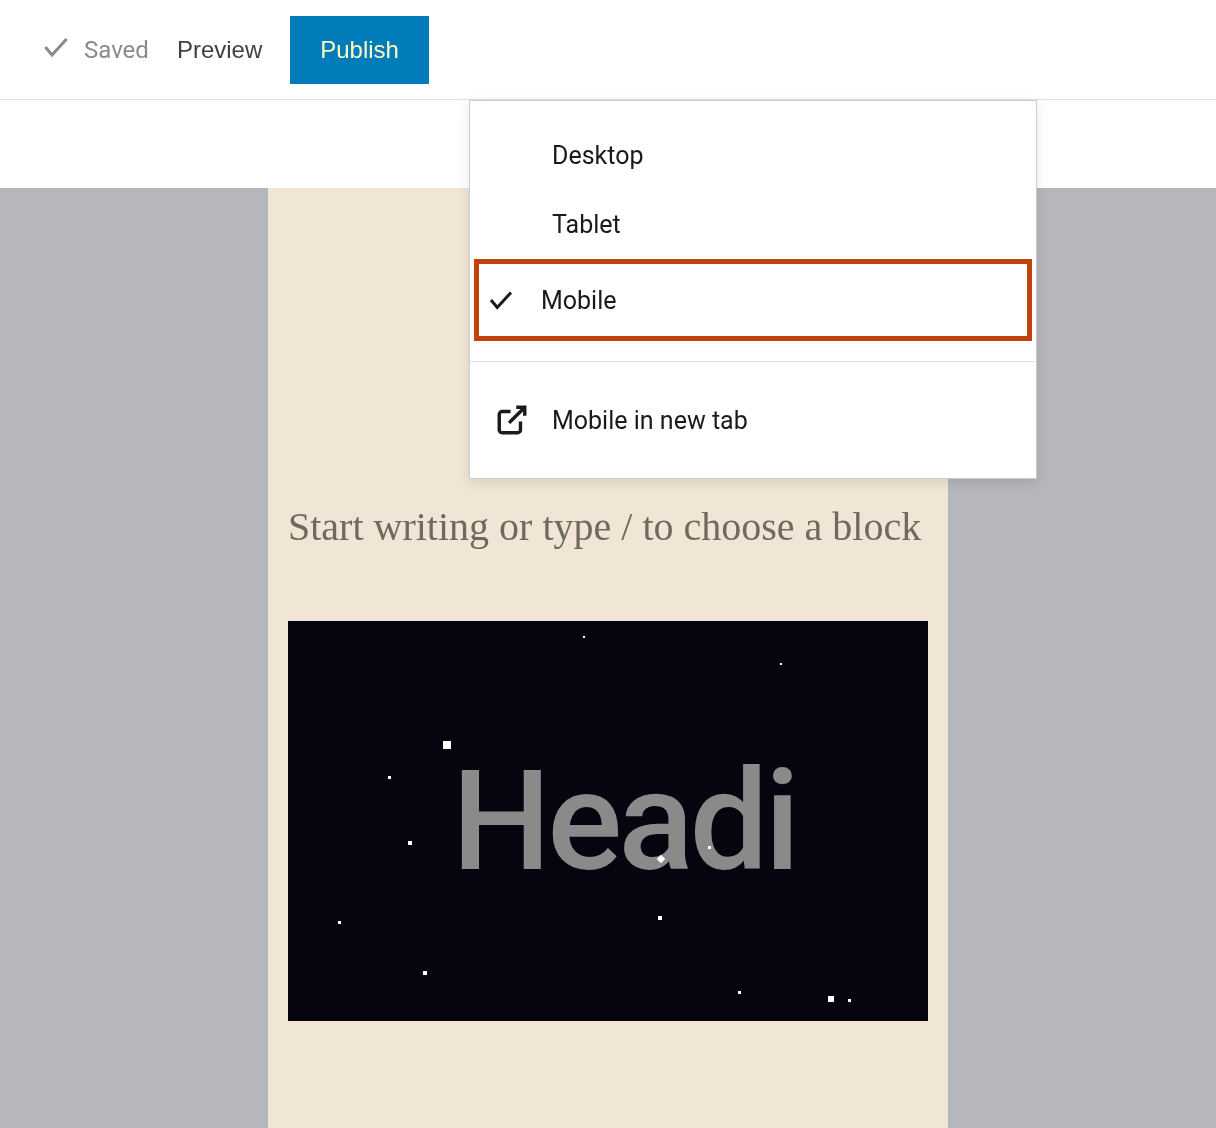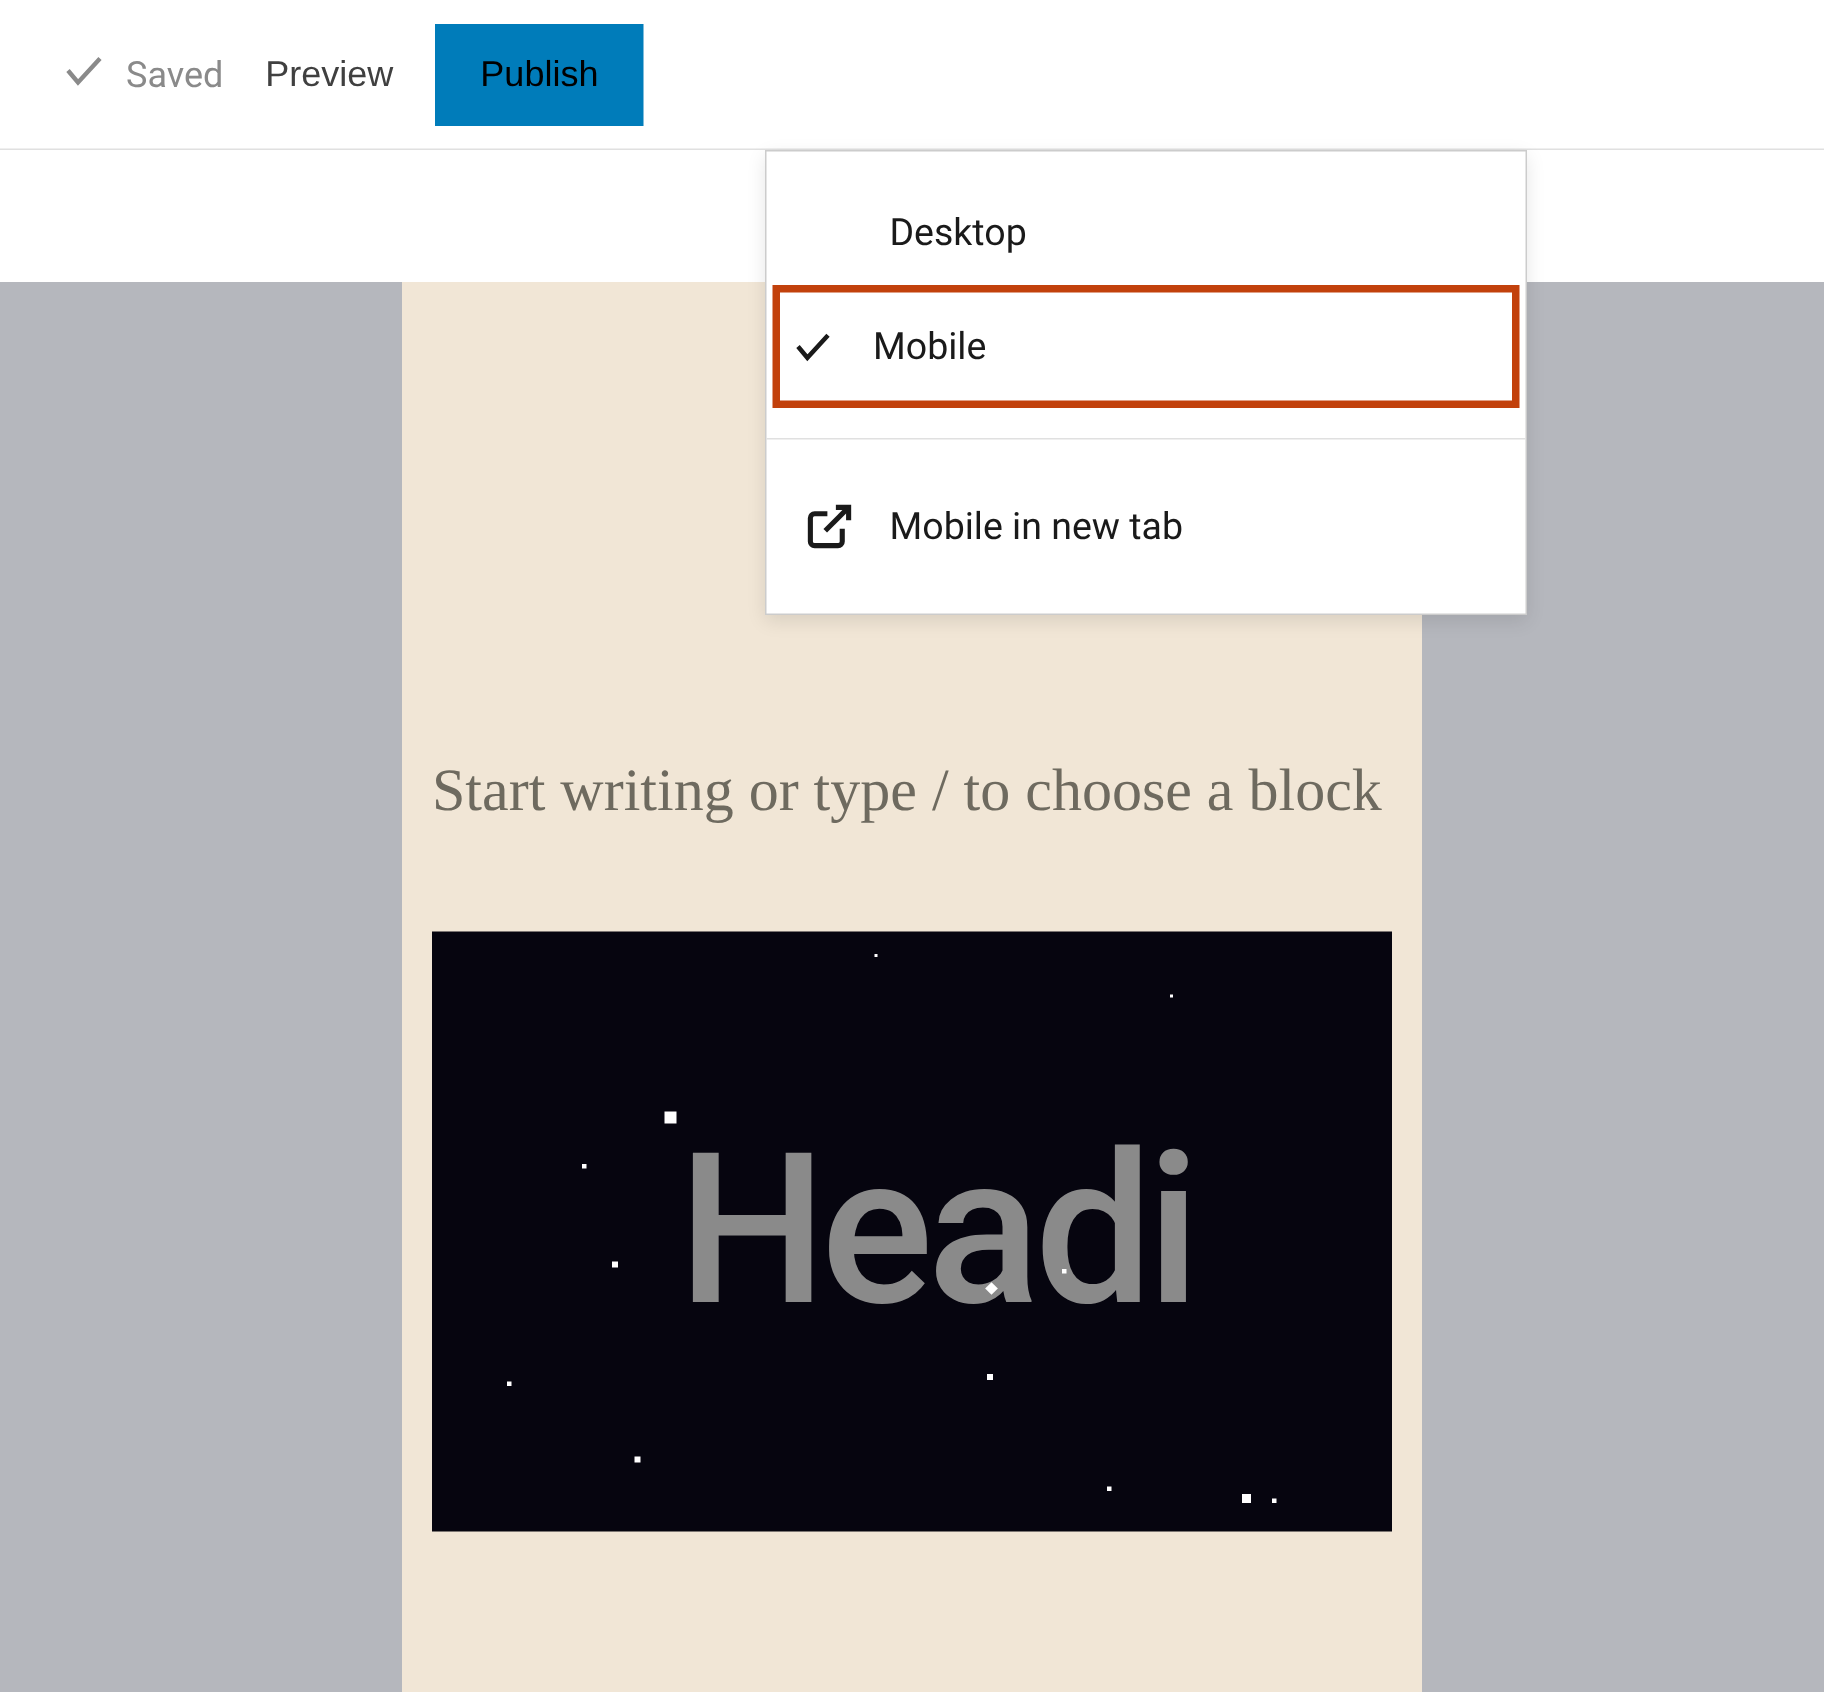--- a/index.html
+++ b/index.html
@@ -30,21 +30,21 @@
     .saved-indicator svg { width: 32px; height: 32px; }
     .preview-button {
       font-size: 24px;
       color: #404040;
       cursor: pointer;
       background: none;
       border: none;
     }
     .publish-button {
       background: #007cba;
-      color: #000000;
+      color: #fef9c3;
       font-size: 24px;
       padding: 20px 30px;
       border: none;
       cursor: pointer;
     }
     .sub-bar {
       height: 88px;
       background: #fff;
     }
     .canvas-area {
@@ -92,22 +92,22 @@
       font-size: 140px;
       font-weight: 500;
       color: #8a8a8a;
       letter-spacing: -4px;
       white-space: nowrap;
     }
     .star { position: absolute; background: #fff; }
     .dropdown {
       position: absolute;
       top: 100px;
-      left: 510px;
-      width: 508px;
+      left: 469px;
+      width: 568px;
       background: #fff;
       border: 1px solid #ccc;
       box-shadow: 0 4px 12px rgba(0,0,0,0.1);
       z-index: 100;
     }
     .dropdown-section {
       padding: 20px 0;
     }
     .dropdown-item {
       padding: 20px 24px;
@@ -180,20 +180,23 @@
       <div class="cover-heading">Headi</div>
     </div>
   </div>
 </div>
 
 <div class="dropdown">
   <div class="dropdown-section">
     <div class="dropdown-item no-icon">
       <span>Desktop</span>
     </div>
+    <div class="dropdown-item no-icon">
+      <span>Tablet</span>
+    </div>
     <div class="dropdown-item selected">
       <span class="icon-slot">
         <svg viewBox="0 0 24 24" fill="none" stroke="#1a1a1a" stroke-width="2.4">
           <polyline points="4,12 9,18 20,6"></polyline>
         </svg>
       </span>
       <span>Mobile</span>
     </div>
   </div>
   <div class="dropdown-divider"></div>

